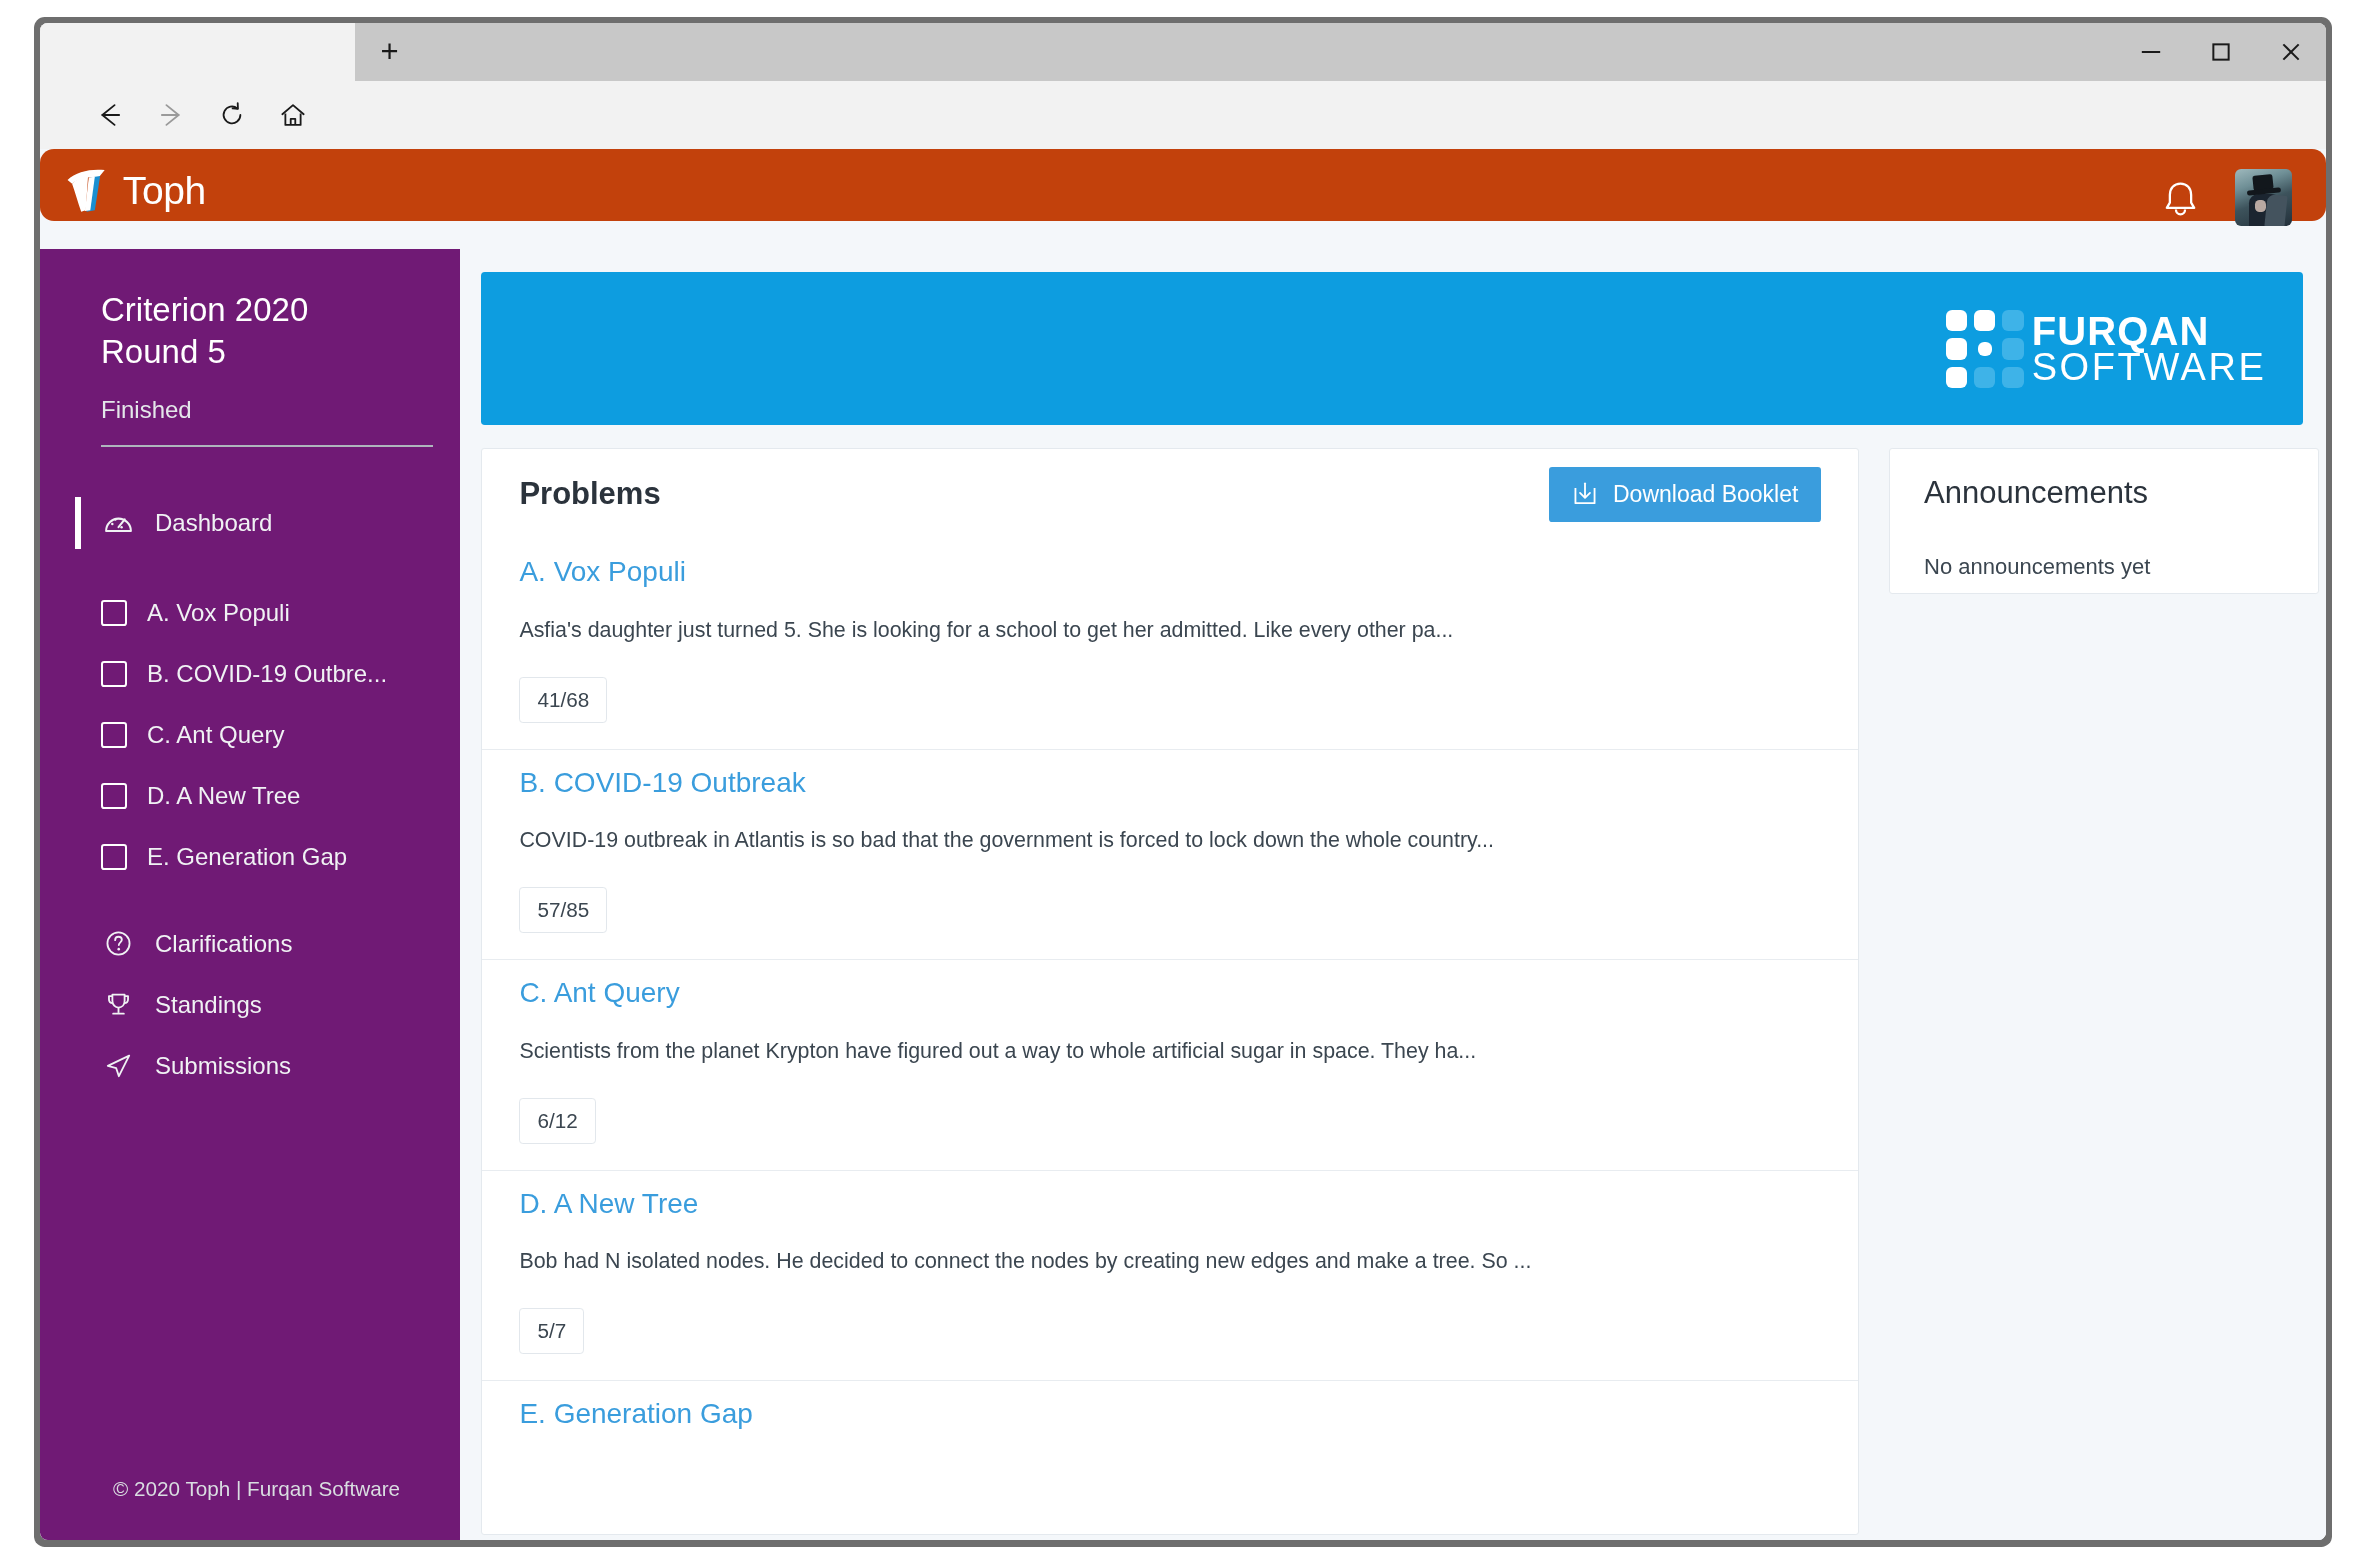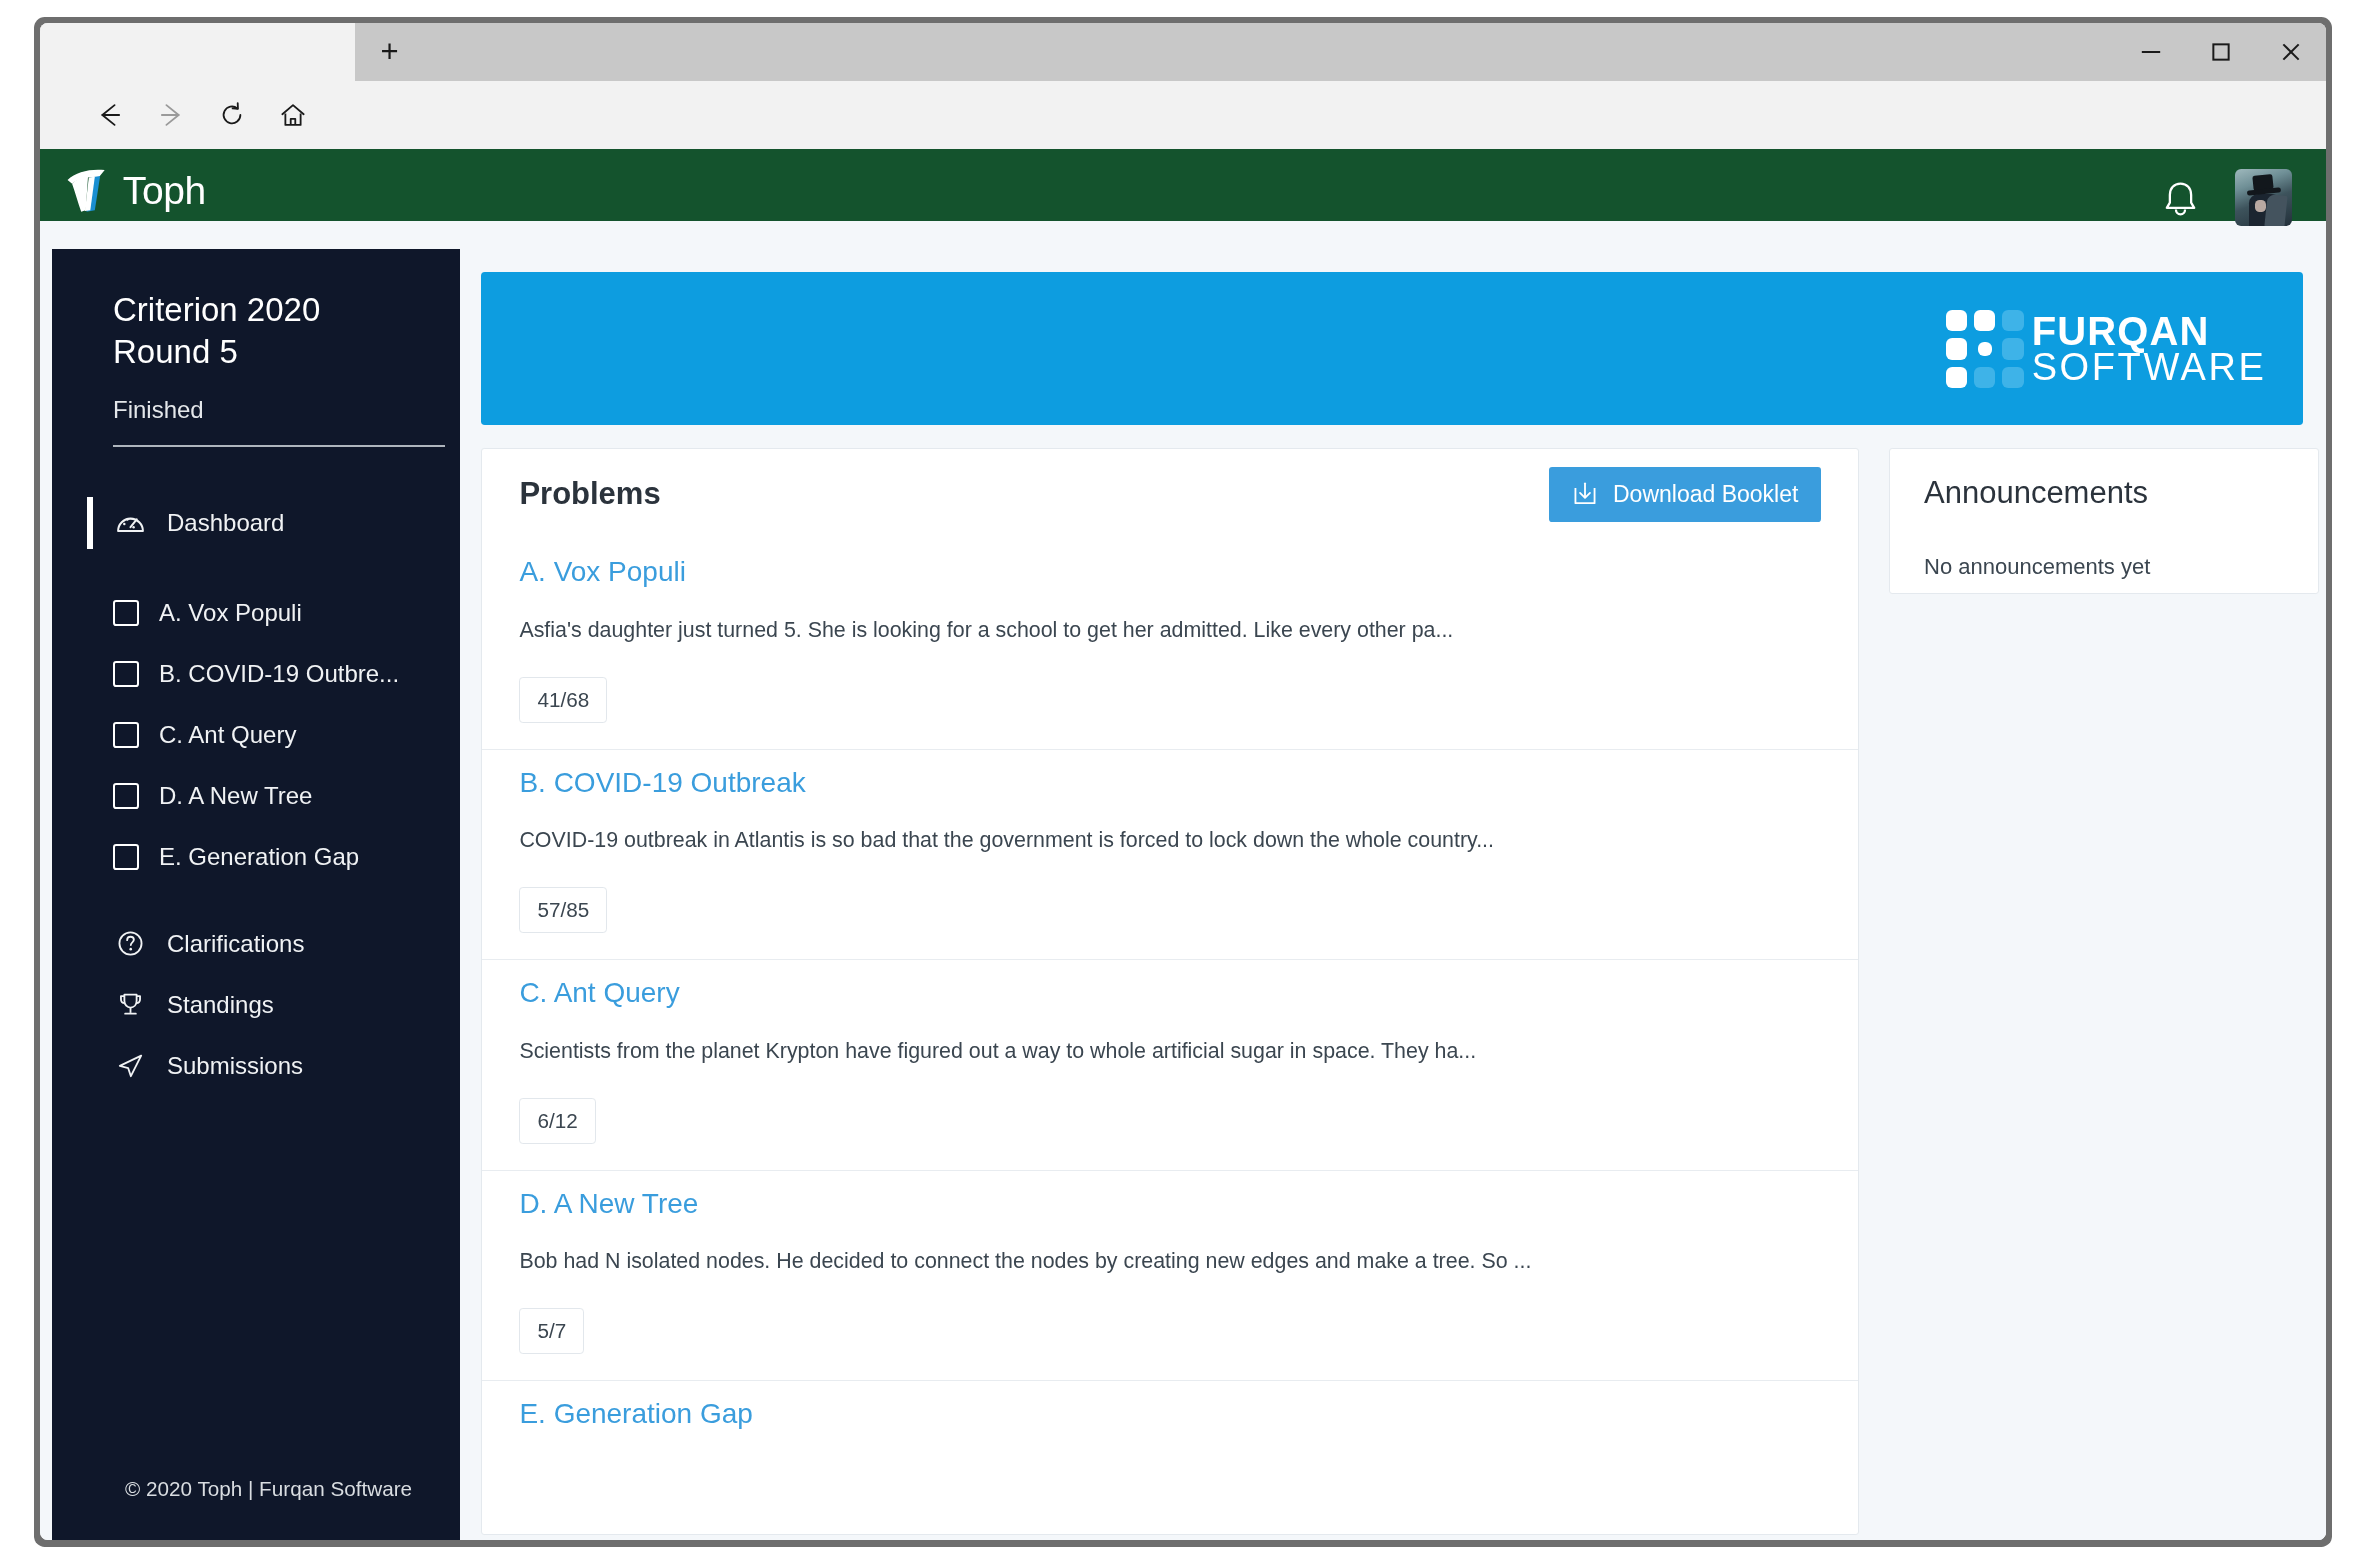--- a/index.html
+++ b/index.html
@@ -91,21 +91,22 @@
   .viewport {
     position: absolute; left: 0; top: 126px;
     width: 2286px; height: 1392px;
     background: #f4f7fa;
     overflow: hidden;
   }
 
   
   .topbar {
     position: absolute; left: 0; top: 0; width: 2286px; height: 72px;
-    background: #14532d;
+    background: #c2410c;
+    border-radius: 14px;
   }
   .brand {
     position: absolute; left: 24.5px; top: 18.4px;
     display: flex; align-items: center; gap: 15.3px;
   }
   .brand-mark { width: 43px; height: 47px; display: block; }
   .brand-name {
     color: #ffffff; font-size: 39px; font-weight: 400; letter-spacing: -0.4px;
   }
   .topbar-right {
@@ -119,23 +120,23 @@
     position: relative; overflow: hidden; cursor: pointer;
   }
   .avatar .hat-top { position:absolute; left:18.4px; top:6.1px; width:20px; height:15.3px; background:#12171c; border-radius:2.3px; transform: rotate(-6deg);}
   .avatar .hat-brim { position:absolute; left:12.2px; top:20px; width:34px; height:5.4px; background:#12171c; border-radius:3.1px; transform: rotate(-6deg);}
   .avatar .body { position:absolute; left:13.8px; top:24.5px; width:32px; height:34px; background:#1b2530; border-radius:9.2px 9.2px 0 0;}
   .avatar .coat { position:absolute; left:31px; top:26px; width:20px; height:32px; background:#44535e; border-radius:7.7px 1.5px 0 0; transform: rotate(6deg);}
   .avatar .hand { position:absolute; left:20px; top:31px; width:10.7px; height:12.2px; background:#b9a9a2; border-radius:4.6px;}
 
   
   .sidebar {
-    position: absolute; left: 12px; top: 100px;
+    position: absolute; left: 0; top: 100px;
     width: 500px; height: 1292px;
-    background: #0f172a;
+    background: #701a75;
   }
   .ctx-title {
     position: absolute; left: 61px; top: 40px; width: 306px;
     color: #ffffff; font-size: 33px; font-weight: 400; line-height: 1.28;
   }
   .ctx-status {
     position: absolute; left: 61px; top: 147px;
     color: #e4e7ea; font-size: 24px; font-weight: 400;
   }
   .ctx-rule {

